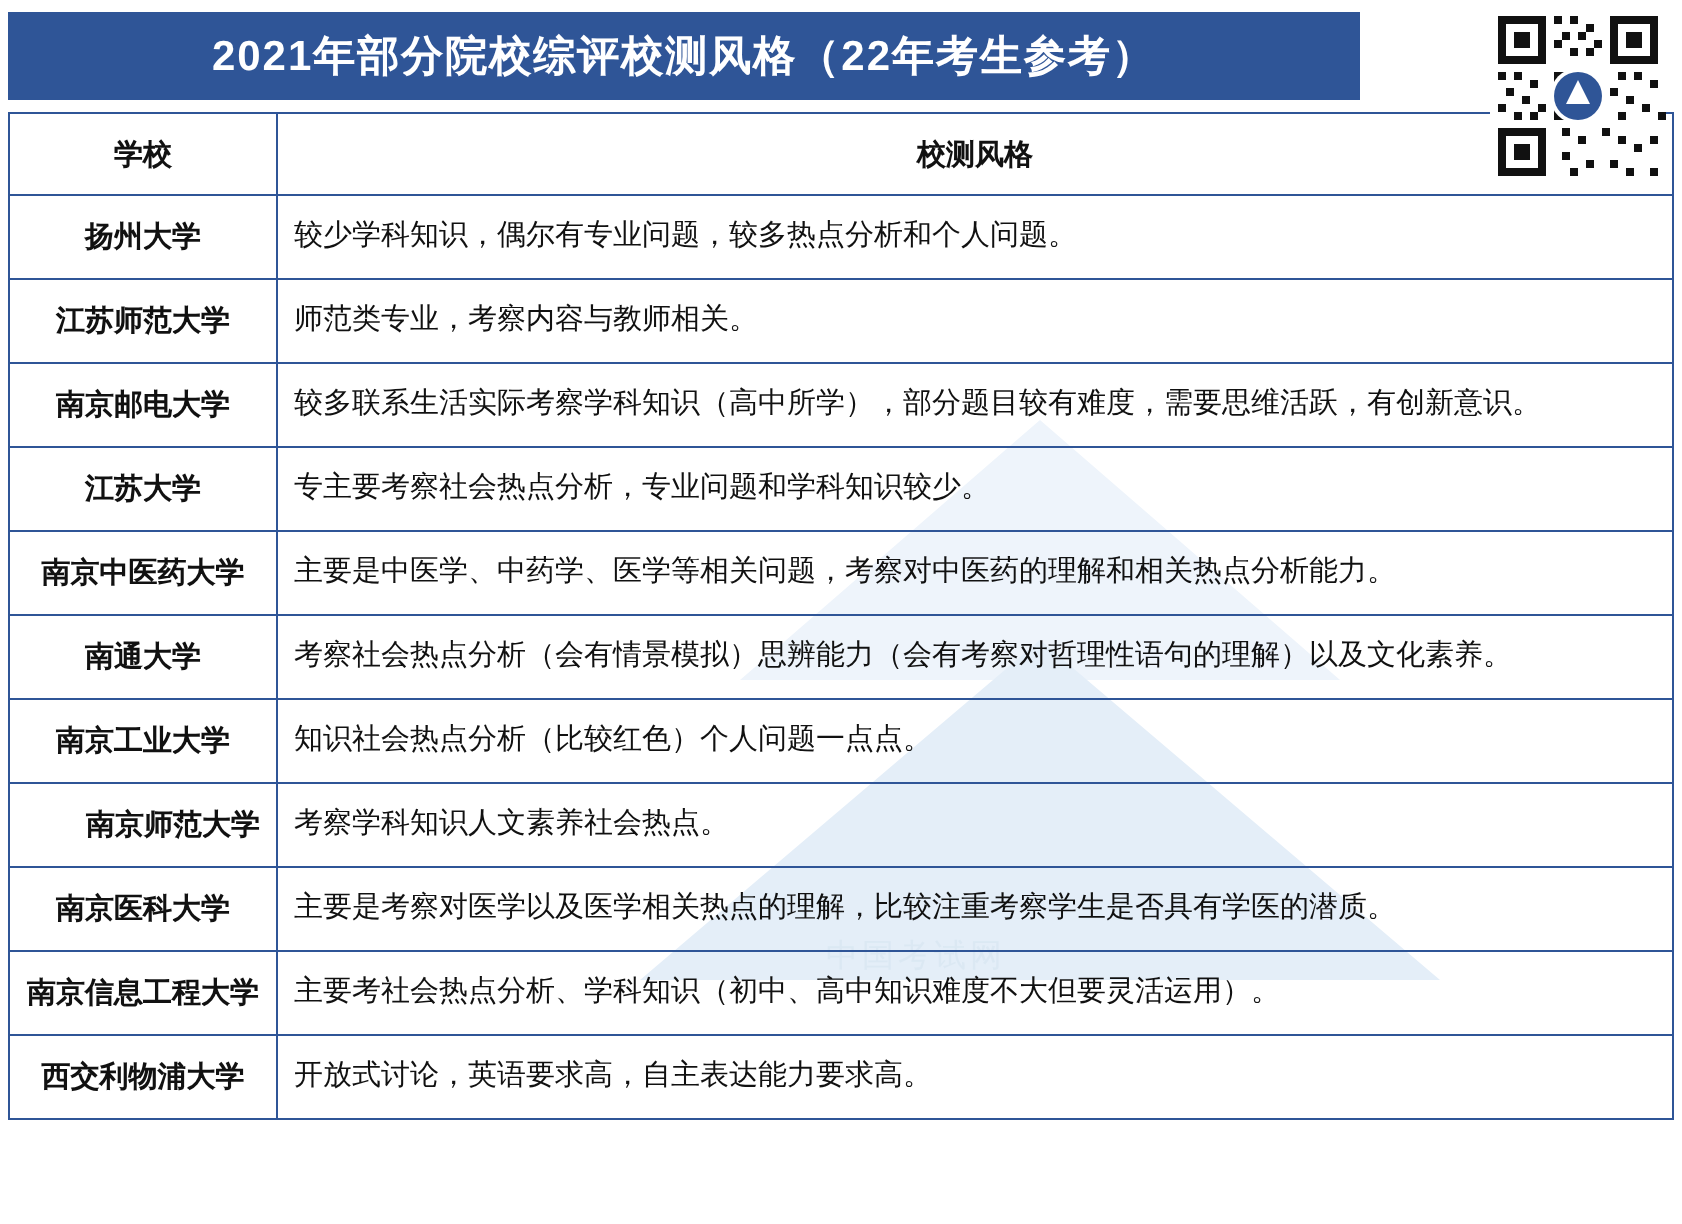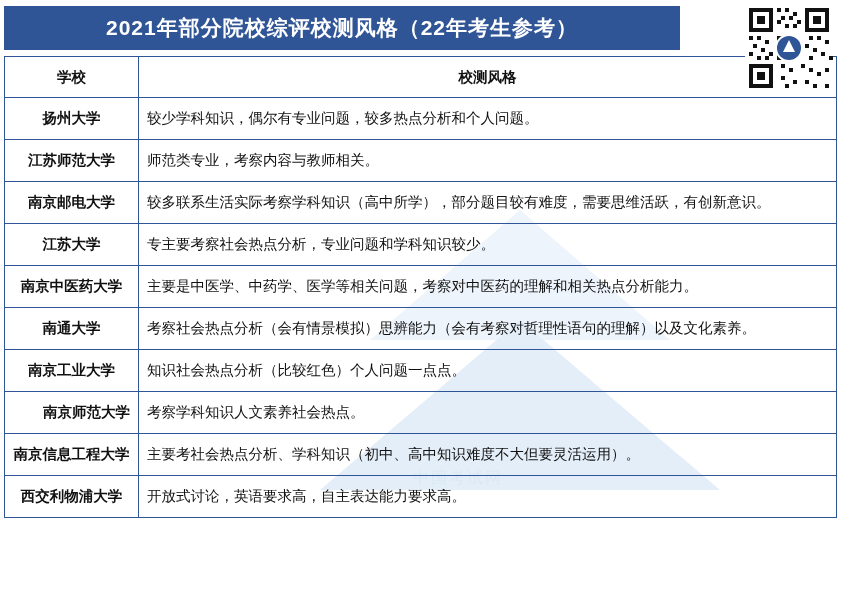--- a/index.html
+++ b/index.html
@@ -252,20 +252,24 @@
       </tr>
       <tr>
         <td class="school" style="white-space: nowrap;"><span class="nowrap-shrink" style="transform: scale(1);">南京工业大学</span></td>
         <td class="style">知识社会热点分析（比较红色）个人问题一点点。</td>
       </tr>
       <tr>
         <td class="school" style="white-space: nowrap; text-align: right;"><span class="nowrap-shrink" style="transform: scale(1);">南京师范大学</span></td>
         <td class="style">考察学科知识人文素养社会热点。</td>
       </tr>
       <tr>
+        <td class="school" style="white-space: nowrap;"><span class="nowrap-shrink" style="transform: scale(1);">南京医科大学</span></td>
+        <td class="style">主要是考察对医学以及医学相关热点的理解，比较注重考察学生是否具有学医的潜质。</td>
+      </tr>
+      <tr>
         <td class="school" style="white-space: nowrap;"><span class="nowrap-shrink" style="transform: scale(1);">南京信息工程大学</span></td>
         <td class="style">主要考社会热点分析、学科知识（初中、高中知识难度不大但要灵活运用）。</td>
       </tr>
       <tr>
         <td class="school" style="white-space: nowrap;"><span class="nowrap-shrink" style="transform: scale(1);">西交利物浦大学</span></td>
         <td class="style">开放式讨论，英语要求高，自主表达能力要求高。</td>
       </tr>
     </tbody>
 </table>
 

